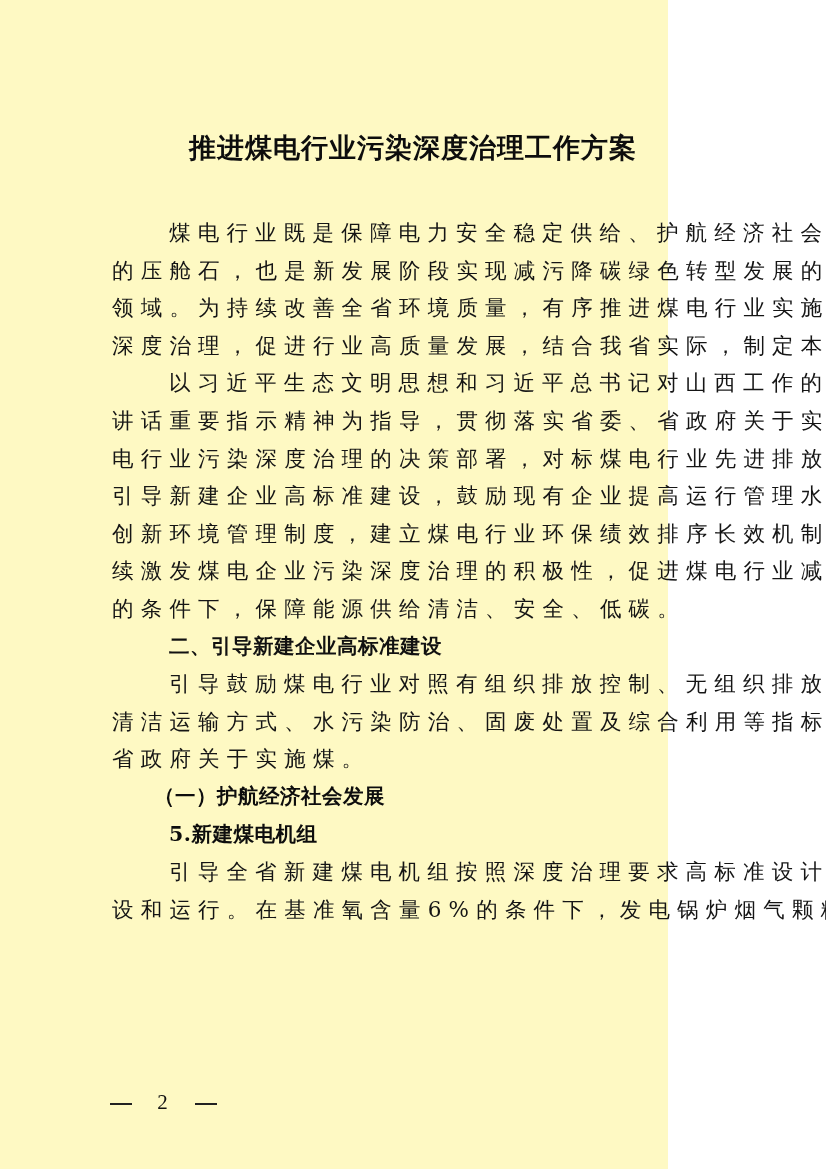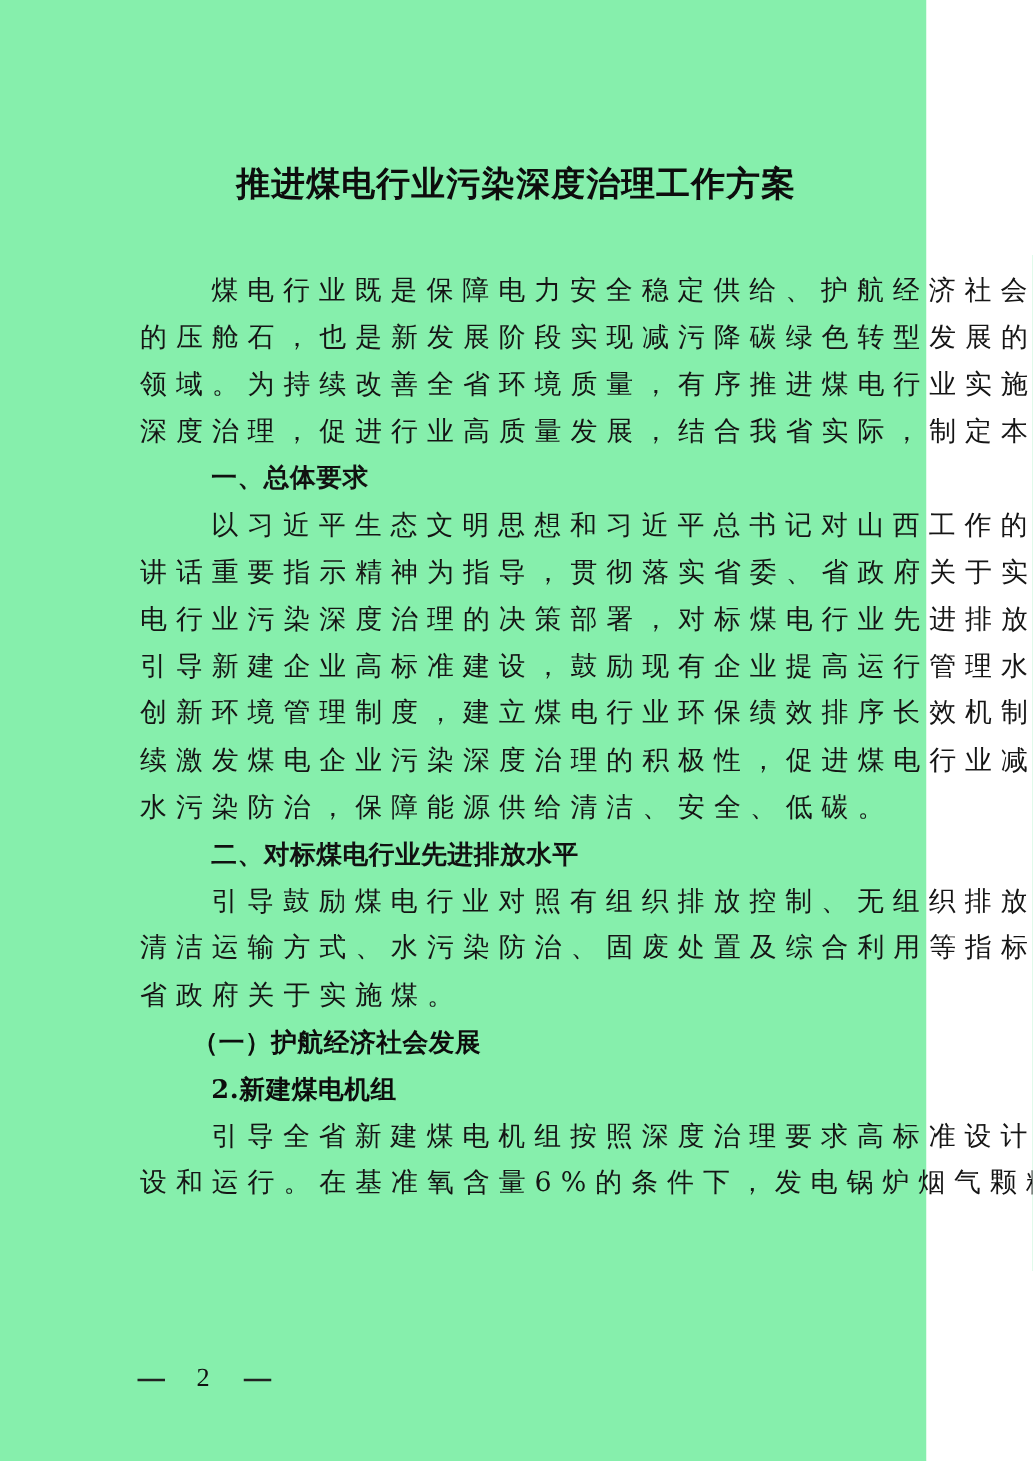--- a/index.html
+++ b/index.html
@@ -11,23 +11,23 @@
     width: 826px;
     height: 1169px;
     position: relative;
     overflow: hidden;
     font-family: "DejaVu Serif", "Liberation Serif", serif;
     color: #111111;
   }
   .page {
     position: absolute;
     left: 0; top: 0;
-    width: 741px;
+    width: 668px;
     height: 1169px;
-    background: #86efac;
+    background: #fef9c3;
   }
   .title {
     position: absolute;
     left: 0;
     width: 826px;
     top: 128px;
     text-align: center;
     font-size: 27px;
     font-weight: bold;
     letter-spacing: 1px;
@@ -100,38 +100,37 @@
 <div class="page">
 
   <div class="title">推进煤电行业污染深度治理工作方案</div>
 
   <div class="body">
     <div class="line indent">煤电行业既是保障电力安全稳定供给、护航经济社会发展</div>
     <div class="line">的压舱石，也是新发展阶段实现减污降碳绿色转型发展的重点</div>
     <div class="line">领域。为持续改善全省环境质量，有序推进煤电行业实施污染</div>
     <div class="line">深度治理，促进行业高质量发展，结合我省实际，制定本方案。</div>
 
-    <div class="line indent h1">一、总体要求</div>
 
     <div class="line indent">以习近平生态文明思想和习近平总书记对山西工作的重要</div>
     <div class="line">讲话重要指示精神为指导，贯彻落实省委、省政府关于实施煤</div>
     <div class="line">电行业污染深度治理的决策部署，对标煤电行业先进排放水平，</div>
     <div class="line">引导新建企业高标准建设，鼓励现有企业提高运行管理水平，</div>
     <div class="line">创新环境管理制度，建立煤电行业环保绩效排序长效机制，持</div>
     <div class="line">续激发煤电企业污染深度治理的积极性，促进煤电行业减污降</div>
-    <div class="line">水污染防治，保障能源供给清洁、安全、低碳。</div>
+    <div class="line">的条件下，保障能源供给清洁、安全、低碳。</div>
 
-    <div class="line indent h1">二、对标煤电行业先进排放水平</div>
+    <div class="line indent h1">二、引导新建企业高标准建设</div>
 
     <div class="line indent">引导鼓励煤电行业对照有组织排放控制、无组织排放管控、</div>
     <div class="line">清洁运输方式、水污染防治、固废处置及综合利用等指标措施</div>
     <div class="line">省政府关于实施煤。</div>
 
     <div class="line h2">（一）护航经济社会发展</div>
-    <div class="line indent h3">2.新建煤电机组</div>
+    <div class="line indent h3">5.新建煤电机组</div>
 
     <div class="line indent">引导全省新建煤电机组按照深度治理要求高标准设计、建</div>
     <div class="line">设和运行。在基准氧含量6%的条件下，发电锅炉烟气颗粒物、</div>
   </div>
 
   <div class="footer">
     <span class="dash"></span>
     <span class="num">2</span>
     <span class="dash"></span>
   </div>

